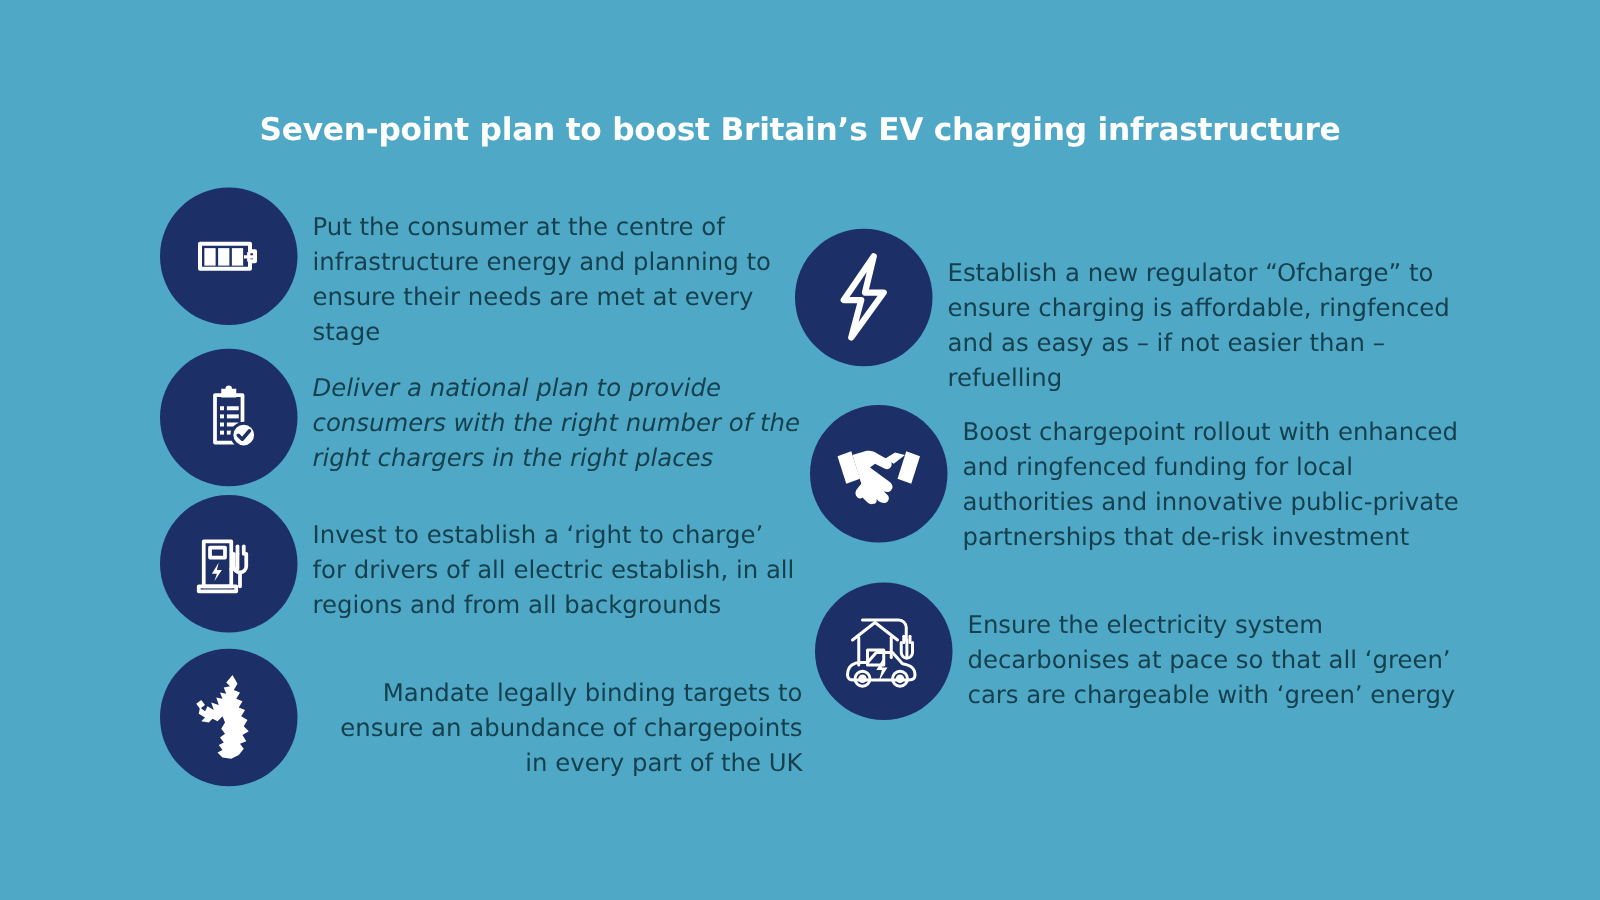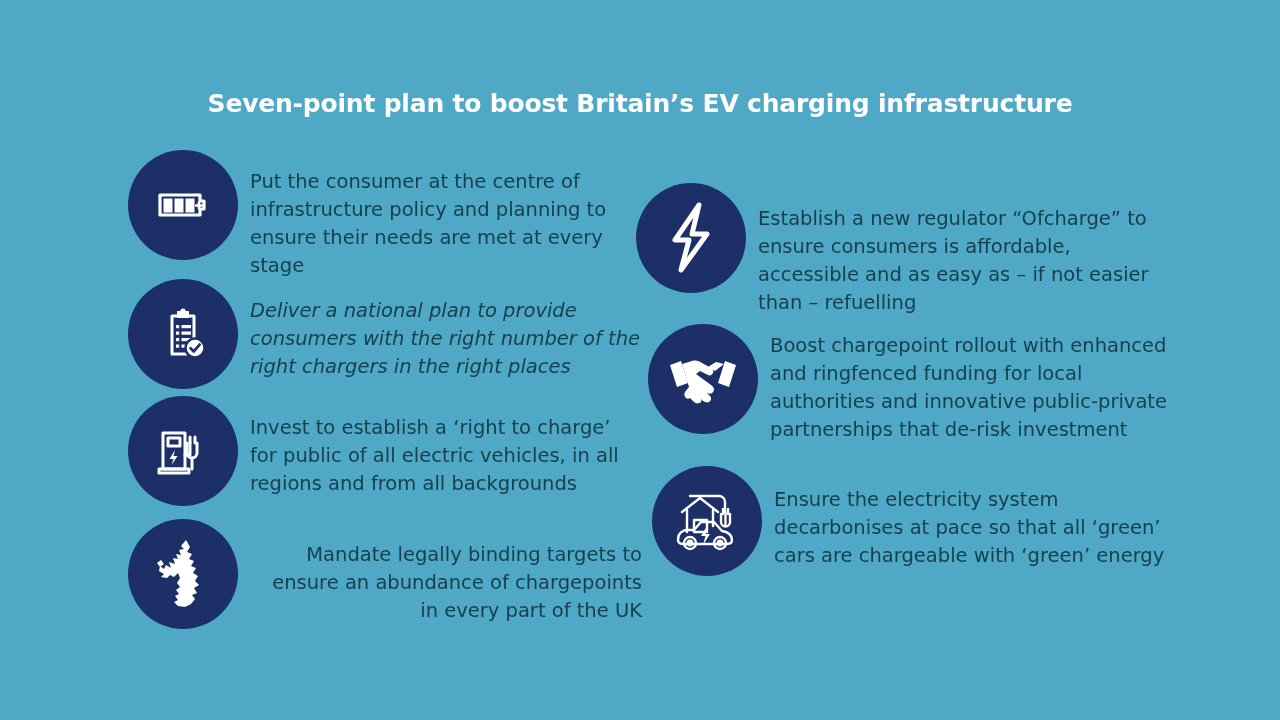--- a/index.html
+++ b/index.html
@@ -107,21 +107,21 @@
                 <path d="M8 21 H48 V27 H52 V35 H48 V41 H8 Z" stroke-linejoin="round"></path>
               </g>
               <rect x="11.5" y="24.5" width="9" height="14" fill="#ffffff"></rect>
               <rect x="22.5" y="24.5" width="9" height="14" fill="#ffffff"></rect>
               <rect x="33.5" y="24.5" width="9" height="14" fill="#ffffff"></rect>
               <rect x="43.2" y="30.2" width="7.6" height="2.6" fill="#ffffff"></rect>
               <rect x="45.7" y="27.7" width="2.6" height="7.6" fill="#ffffff"></rect>
             </svg>
           </span>
         </div>
-        <div class="item-text">Put the consumer at the centre of infrastructure policy and planning to ensure their needs are met at every stage</div>
+        <div class="item-text">Put the consumer at the centre of infrastructure energy and planning to ensure their needs are met at every stage</div>
       </div>
 
       <div class="item li2">
         <div class="badge">
           <span>
             <svg width="62" height="62" viewBox="0 0 62 62">
               <g fill="none" stroke="#ffffff" stroke-width="3" stroke-linejoin="round">
                 <path d="M20 13 H42 V51 H20 Z"></path>
               </g>
               <path d="M25 8 H37 V15 H25 Z" fill="#ffffff"></path>
@@ -155,21 +155,21 @@
                 <path d="M34 36 H39 V24"></path>
                 <path d="M46 24 V34 a5 5 0 0 1 -10 0 V24"></path>
                 <path d="M39 18 V24"></path>
                 <path d="M44 18 V24"></path>
                 <path d="M41 39 V50"></path>
               </g>
               <path d="M24 31 L18.5 40 H22.5 L20.5 46 L26.5 37 H22.5 Z" fill="#ffffff"></path>
             </svg>
           </span>
         </div>
-        <div class="item-text">Invest to establish a ‘right to charge’ for public of all electric vehicles, in all regions and from all backgrounds</div>
+        <div class="item-text">Invest to establish a ‘right to charge’ for drivers of all electric establish, in all regions and from all backgrounds</div>
       </div>
 
       <div class="item li4">
         <div class="badge">
           <span>
             <svg width="58" height="72" viewBox="0 0 58 72">
               <path fill="#ffffff" d="M32 2 L27 8 L30 11 L25 12 L27 17 L22 16 L24 21 L19 20 L21 26 L15 24 L17 30 L12 27
                 L10 31 L6 28 L5 33 L10 36 L7 39 L13 40 L16 37 L20 39 L24 35 L26 40 L23 45 L26 49
                 L22 52 L25 56 L21 58 L24 62 L20 64 L24 68 L31 69 L37 66 L41 61 L38 57 L43 55 L40 50
                 L45 47 L41 43 L44 38 L39 35 L42 30 L37 28 L40 23 L35 21 L38 16 L33 14 L36 9 Z"></path>
@@ -185,21 +185,21 @@
     <div class="col col-right">
 
       <div class="item ri1">
         <div class="badge">
           <span>
             <svg width="64" height="76" viewBox="0 0 64 76">
               <path d="M40 5 L16 40 H30 L22 70 L48 34 H33 Z" fill="none" stroke="#ffffff" stroke-width="5" stroke-linejoin="round" stroke-linecap="round"></path>
             </svg>
           </span>
         </div>
-        <div class="item-text">Establish a new regulator “Ofcharge” to ensure consumers is affordable, accessible and as easy as – if not easier than – refuelling</div>
+        <div class="item-text">Establish a new regulator “Ofcharge” to ensure charging is affordable, ringfenced and as easy as – if not easier than – refuelling</div>
       </div>
 
       <div class="item ri2">
         <div class="badge">
           <span>
             <svg width="74" height="56" viewBox="0 0 74 56">
               <g fill="#ffffff">
                 <path d="M4 14 L15 10 L22 32 L11 36 Z"></path>
                 <path d="M70 14 L59 10 L52 32 L63 36 Z"></path>
                 <path d="M16 13 L26 10 C30 9 33 10 36 12 L45 17 C47 18 48 20 47 22

